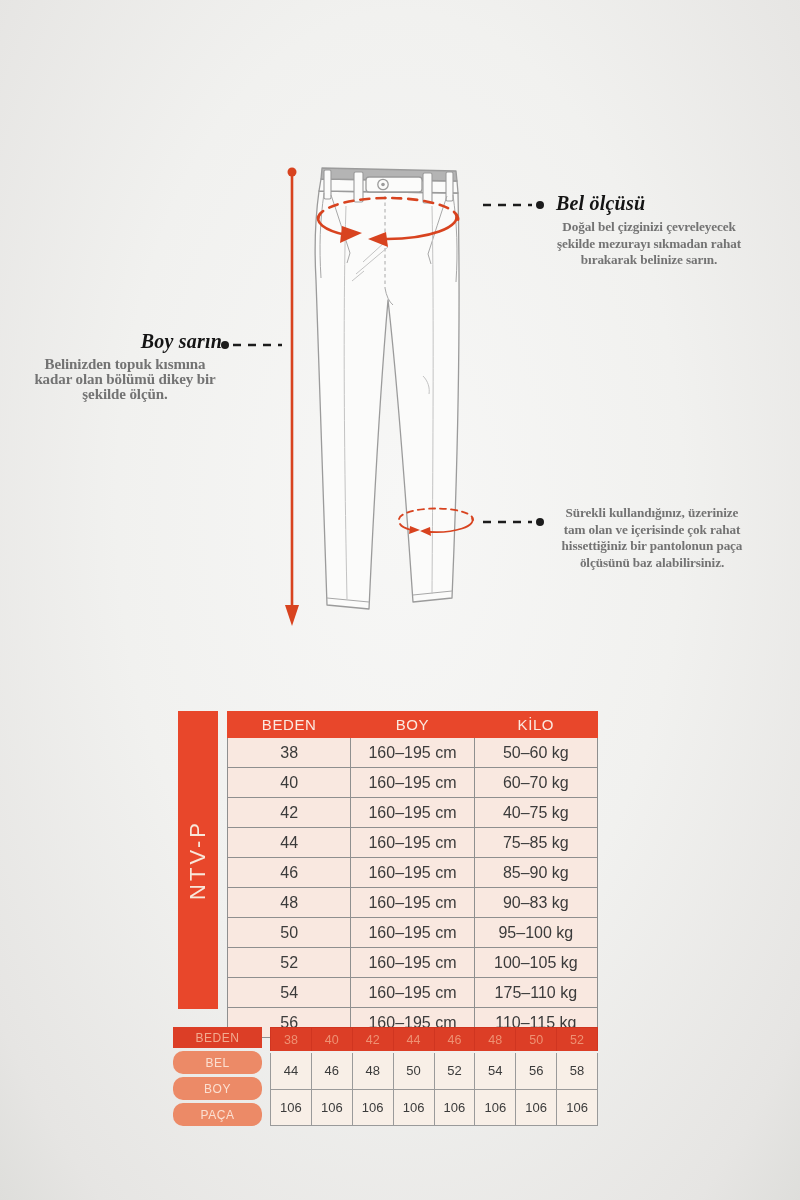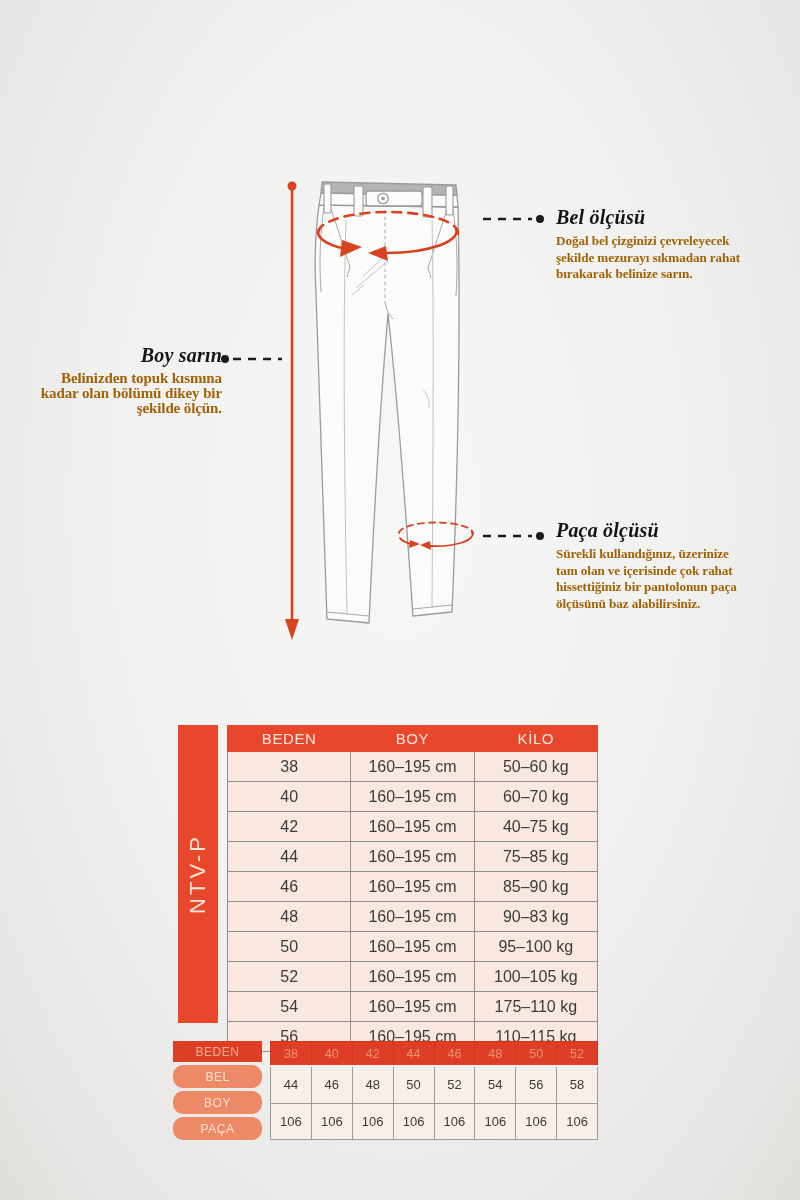--- a/index.html
+++ b/index.html
@@ -2,33 +2,33 @@
 <html><head>
 <meta charset="utf-8">
 <style>
   html,body{margin:0;padding:0;}
   body{
     width:800px;height:1200px;
     font-family:"Liberation Sans",sans-serif;
     background:radial-gradient(ellipse at 50% 42%, #f7f7f6 0%, #f1f1ef 50%, #e6e5e3 88%, #dededb 100%);
     overflow:hidden;
   }
-  .canvas{position:relative;width:800px;height:1056px;margin-top:14px;}
+  .canvas{position:relative;width:800px;height:1056px;}
 
   
   .annot{position:absolute;color:#1c1c1c;}
   .annot h3{
     margin:0 0 5px 0;
     font:italic 700 20px/22px "Liberation Serif",serif;
     color:#141414;letter-spacing:.2px;
   }
   .annot p{
     margin:0;
     font:700 13.2px/16.5px "Liberation Serif",serif;
-    color:#a16207;letter-spacing:-.1px;
+    color:#737373;letter-spacing:-.1px;text-align:center;
   }
   .annot-bel{left:556px;top:192px;width:186px;}
   .annot-boy{left:28px;top:330px;width:194px;text-align:right;}
   .annot-boy p{font-size:15px;line-height:15px;}
   .annot-paca{left:556px;top:505px;width:192px;}
 
   
   .diagram{position:absolute;left:180px;top:150px;width:420px;height:500px;}
 
   
@@ -169,21 +169,20 @@
     <h3>Bel ölçüsü</h3>
     <p>Doğal bel çizginizi çevreleyecek şekilde mezurayı sıkmadan rahat bırakarak belinize sarın.</p>
   </div>
 
   <div class="annot annot-boy">
     <h3>Boy sarın</h3>
     <p>Belinizden topuk kısmına kadar olan bölümü dikey bir şekilde ölçün.</p>
   </div>
 
   <div class="annot annot-paca">
-    <h3>Paça ölçüsü</h3>
     <p>Sürekli kullandığınız, üzerinize tam olan ve içerisinde çok rahat hissettiğiniz bir pantolonun paça ölçüsünü baz alabilirsiniz.</p>
   </div>
 
   <div class="size-block">
     <div class="brand-bar">
       <span>NTV-P</span>
     </div>
     <table class="size-table">
       <thead>
         <tr>

